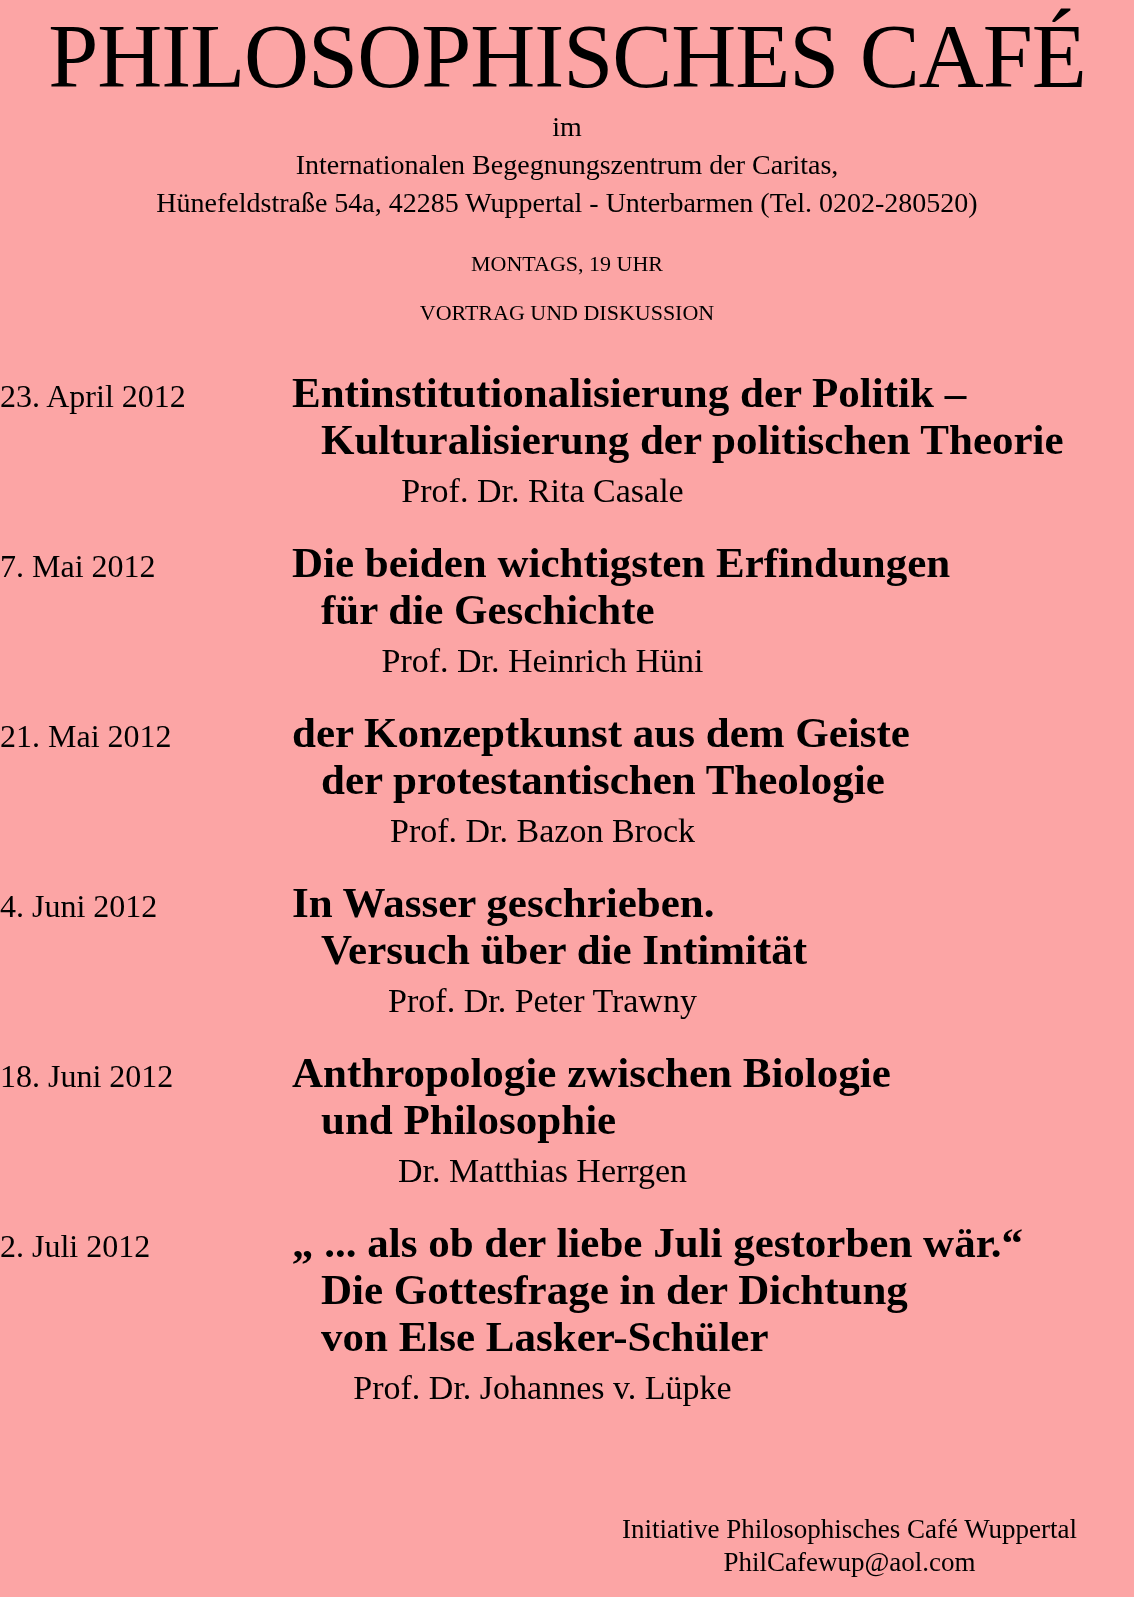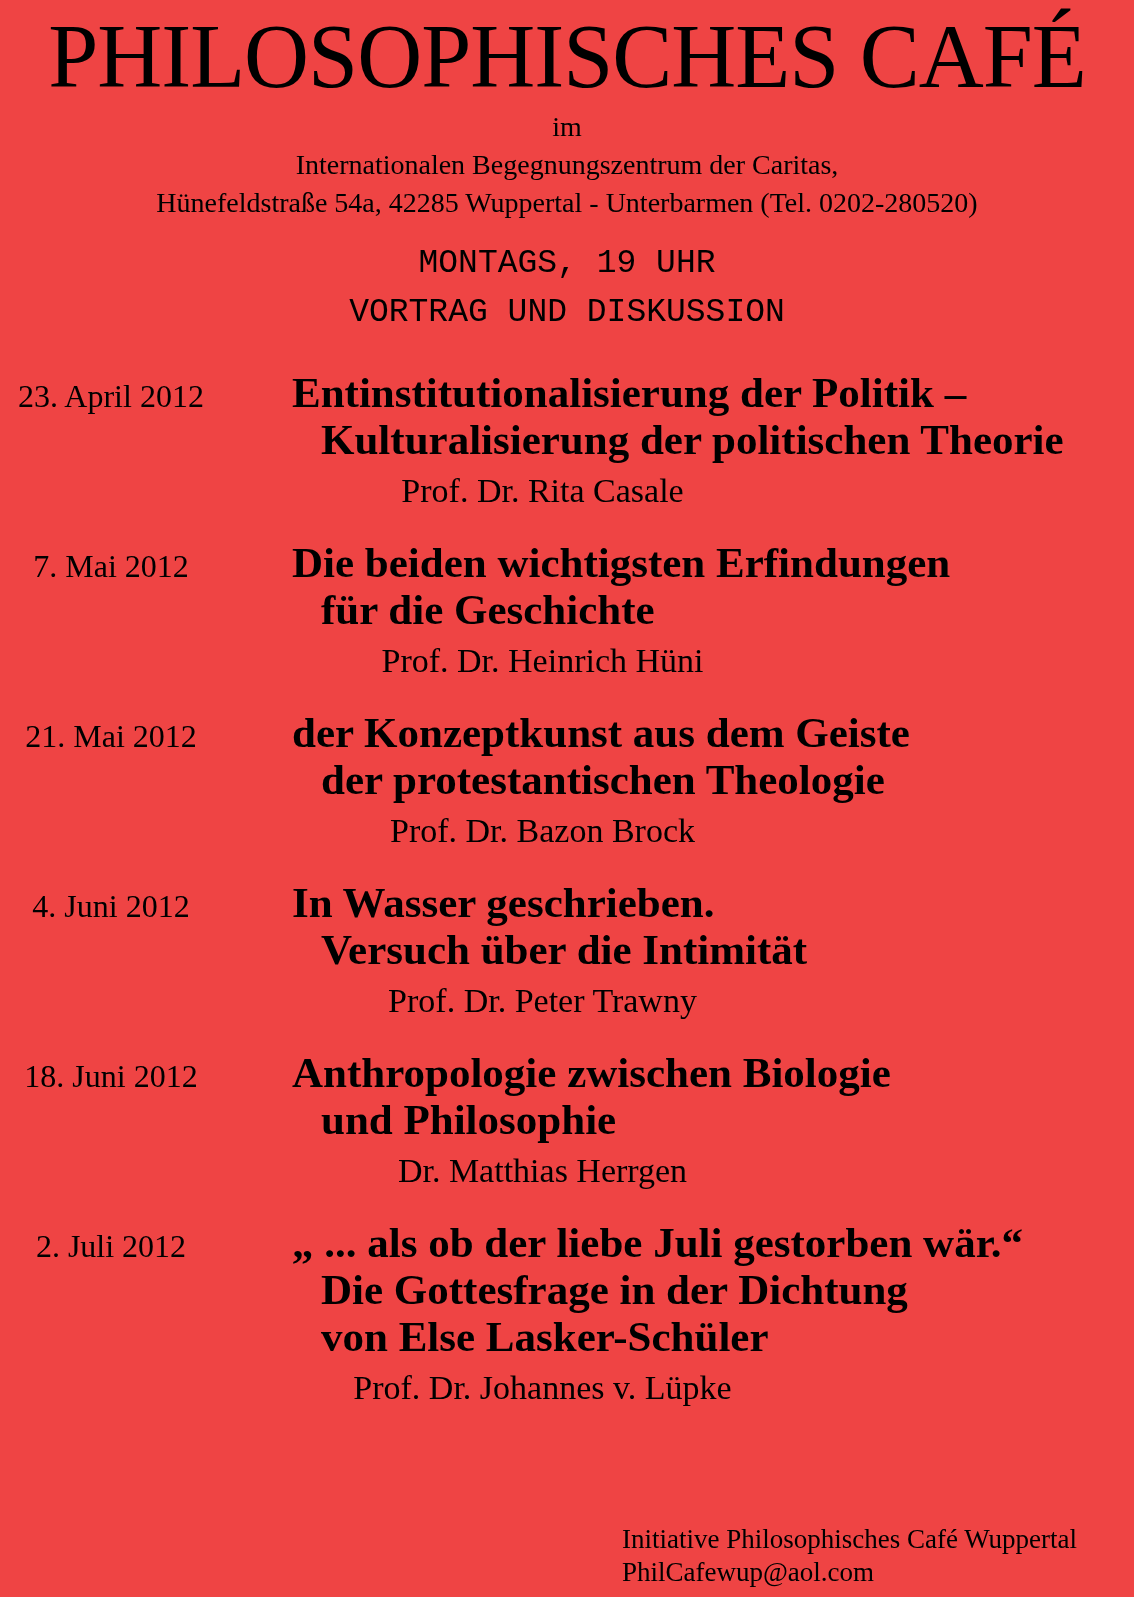--- a/index.html
+++ b/index.html
@@ -4,21 +4,21 @@
 <style>
   html, body {
     margin: 0;
     padding: 0;
     background: #ffffff;
   }
   .page {
     position: relative;
     width: 1134px;
     height: 1597px;
-    background: #ef4444;
+    background: #fca5a5;
     color: #000000;
     font-family: "Liberation Serif", "DejaVu Serif", serif;
     overflow: hidden;
   }
   
   .main-title {
     margin: 0;
     padding-top: 8px;
     width: 100%;
     text-align: center;
@@ -35,39 +35,38 @@
   }
   .subtitle-line {
     font-size: 28px;
     line-height: 32px;
     white-space: nowrap;
     margin-top: 6px;
   }
   .session-heading {
     width: 100%;
     text-align: center;
-    font-size: 33px;
+    font-size: 22px;
     line-height: 41px;
     white-space: nowrap;
-    font-family: Liberation Mono, monospace;
   }
   .session-heading.first { margin-top: 24px; }
   .session-heading.second { margin-top: 8px; }
   
   .events {
     margin-top: 36px;
   }
   .event-row {
     display: flex;
     align-items: baseline;
   }
   .event-date {
     width: 222px;
     flex: 0 0 222px;
-    text-align: center;
+    text-align: left;
     font-size: 32px;
     line-height: 47px;
     white-space: nowrap;
   }
   .event-body {
     margin-left: 70px;
   }
   .title-line {
     font-size: 43px;
     font-weight: 700;
@@ -83,22 +82,22 @@
     font-size: 34px;
     line-height: 40px;
     margin-top: 8px;
     margin-bottom: 28px;
     white-space: nowrap;
   }
   
   .footer {
     position: absolute;
     right: 57px;
-    bottom: 8px;
-    text-align: left;
+    bottom: 18px;
+    text-align: center;
   }
   .footer-line {
     font-size: 27px;
     line-height: 33px;
     white-space: nowrap;
   }
 </style>
 </head>
 <body>
 

